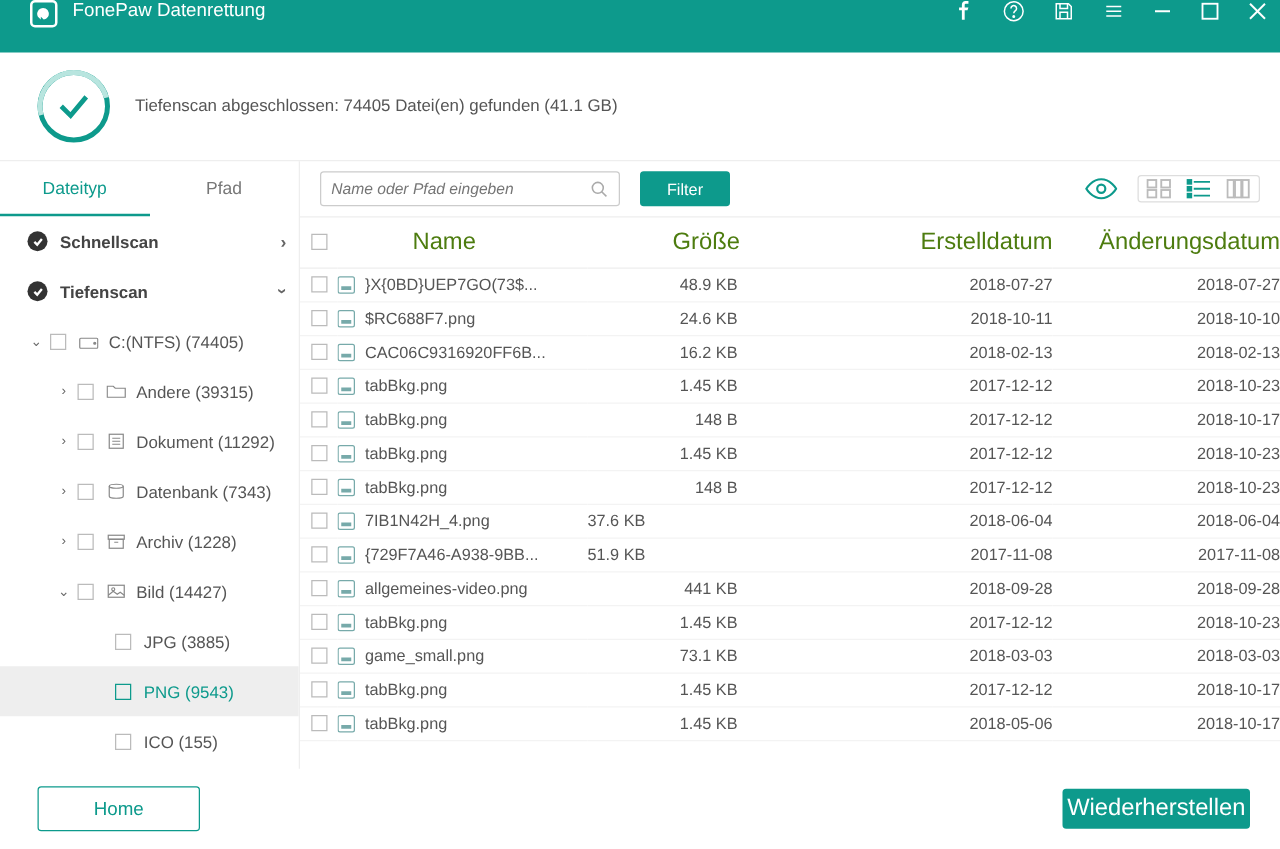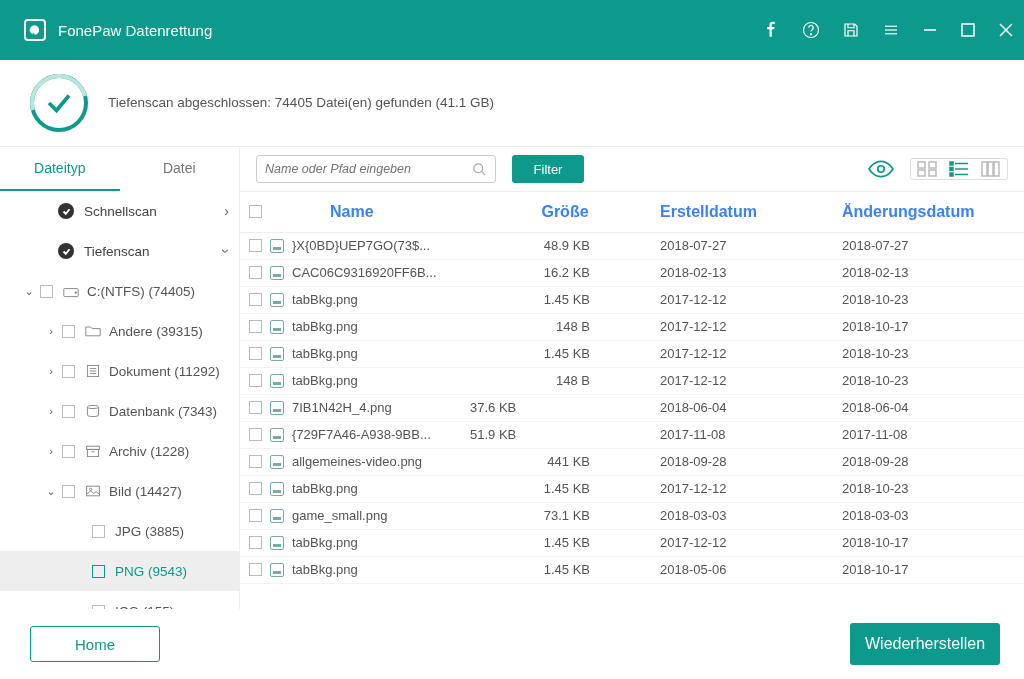--- a/index.html
+++ b/index.html
@@ -1,19 +1,19 @@
 <!DOCTYPE html>
 <html><head>
 <meta charset="utf-8">
 <style>
 * { margin: 0; padding: 0; box-sizing: border-box; font-family: -apple-system, "Segoe UI", Arial, sans-serif; }
 body { background: #fff; width: 1024px; height: 679px; overflow: hidden; display: flex; flex-direction: column; }
 
 
-.titlebar { background: #0d9a8c; height: 60px; display: flex; align-items: center; padding: 0 10px 0 24px; color: #fff; }
+.titlebar { background: #0d9a8c; height: 42px; display: flex; align-items: flex-start; padding: 0 10px 0 24px; color: #fff; }
 .logo { width: 22px; height: 22px; border: 2.5px solid #fff; border-radius: 4px; display: flex; align-items: center; justify-content: center; margin-right: 12px; }
 .logo svg { width: 14px; height: 14px; fill: #fff; }
 .app-title { font-size: 15px; flex: 1; }
 .titlebar-icons { display: flex; gap: 22px; align-items: center; }
 .tb-icon { width: 18px; height: 18px; stroke: #fff; stroke-width: 1.6; fill: none; cursor: pointer; }
 .win-btn { width: 16px; height: 16px; stroke: #fff; stroke-width: 1.5; fill: none; cursor: pointer; }
 
 
 .status-row { display: flex; align-items: center; padding: 14px 24px 14px 30px; gap: 20px; border-bottom: 1px solid #eee; }
 .status-circle { width: 58px; height: 58px; border: 4px solid #0d9a8c; border-radius: 50%; display: flex; align-items: center; justify-content: center; position: relative; }
@@ -24,21 +24,21 @@
 
 .mid { display: flex; flex: 1; min-height: 0; }
 .left { width: 240px; border-right: 1px solid #eee; display: flex; flex-direction: column; }
 .tabs { display: flex; height: 44px; }
 .tab { flex: 1; display: flex; align-items: center; justify-content: center; color: #777; font-size: 14px; cursor: pointer; border-bottom: 2px solid transparent; }
 .tab.active { color: #0d9a8c; border-bottom-color: #0d9a8c; }
 
 
 .tree { flex: 1; overflow-y: auto; font-size: 13.5px; color: #555; }
 .tree-item { display: flex; align-items: center; height: 40px; padding-right: 10px; cursor: pointer; white-space: nowrap; }
-.tree-item.bold { font-weight: 400; color: #444; margin-left: 36px; }
+.tree-item.bold { font-weight: 700; color: #444; }
 .tree-item.selected { background: #eee; color: #0d9a8c; }
 .tree-item.selected .cbx { border-color: #0d9a8c; }
 .tree-expand { width: 22px; text-align: center; font-size: 11px; color: #666; }
 .tree-dot { width: 16px; height: 16px; border-radius: 50%; background: #333; margin-right: 10px; display: flex; align-items: center; justify-content: center; }
 .tree-dot svg { width: 9px; height: 9px; stroke: #fff; stroke-width: 2.5; fill: none; }
 .cbx { width: 13px; height: 13px; border: 1.5px solid #bbb; margin-right: 10px; flex-shrink: 0; }
 .ticon { width: 16px; height: 14px; margin-right: 8px; stroke: #888; stroke-width: 1.2; fill: none; }
 .tree-label { flex: 1; }
 .tree-caret { font-size: 14px; color: #666; }
 
@@ -51,35 +51,35 @@
 .filter-btn { background: #0d9a8c; color: #fff; border: none; height: 28px; width: 72px; border-radius: 3px; font-size: 13px; cursor: pointer; }
 .spacer { flex: 1; }
 .view-toggles { display: flex; align-items: center; gap: 12px; border: 1px solid #ddd; border-radius: 3px; padding: 2px 6px; }
 .eye-icon { width: 26px; height: 18px; stroke: #0d9a8c; stroke-width: 1.6; fill: none; cursor: pointer; }
 .vicon { width: 20px; height: 16px; stroke: #bbb; stroke-width: 1.5; fill: none; cursor: pointer; }
 .vicon.active { stroke: #0d9a8c; }
 
 
 .table-wrap { flex: 1; overflow-y: auto; border-top: 1px solid #eee; }
 table { width: 100%; border-collapse: collapse; table-layout: fixed; }
-th { text-align: center; font-weight: 700; color: #3b82f6; font-size: 16px; height: 40px; border-bottom: 1px solid #eee; }
+th { text-align: center; font-weight: 400; color: #4d7c0f; font-size: 19px; height: 40px; border-bottom: 1px solid #eee; }
 th.name-col { text-align: left; padding-left: 60px; }
 td { font-size: 13px; color: #555; height: 27px; border-bottom: 1px solid #f3f3f3; white-space: nowrap; overflow: hidden; text-overflow: ellipsis; }
 .col-cb { width: 30px; text-align: center; }
 .col-name { width: 200px; }
 .col-size { width: 190px; text-align: center; }
-.col-date { text-align: left; }
+.col-date { text-align: right; }
 .cell-name { display: flex; align-items: center; gap: 8px; }
 .filetype-ico { width: 14px; height: 14px; border: 1px solid #7aa; border-radius: 2px; position: relative; flex-shrink: 0; }
 .filetype-ico::after { content: ""; position: absolute; left: 2px; top: 7px; width: 8px; height: 3px; background: #7aa; }
 
 
 .footer { display: flex; align-items: center; justify-content: space-between; padding: 14px 24px 14px 30px; }
 .home-btn { border: 1.5px solid #0d9a8c; color: #0d9a8c; background: #fff; width: 130px; height: 36px; font-size: 15px; border-radius: 3px; cursor: pointer; }
-.recover-btn { background: #0d9a8c; color: #fff; border: none; width: 150px; height: 42px; font-size: 16px; border-radius: 3px; cursor: pointer; }
+.recover-btn { background: #0d9a8c; color: #fff; border: none; width: 150px; height: 32px; font-size: 19px; border-radius: 3px; cursor: pointer; }
 </style>
 </head>
 <body>
 
 <div class="titlebar">
   <div class="logo">
     <svg viewBox="0 0 24 24">
         <path d="M4 16 A8 8 0 1 1 12 20 L8 20 M8 16 L8 20 L12 20"></path>
       </svg>
   </div>
@@ -124,21 +124,21 @@
   <div class="status-text">
     <div>Tiefenscan abgeschlossen: 74405 Datei(en) gefunden (41.1 GB)</div>
   </div>
 </div>
 
 <div class="mid">
 
   <div class="left">
     <div class="tabs">
       <div class="tab active">Dateityp</div>
-      <div class="tab">Datei</div>
+      <div class="tab">Pfad</div>
     </div>
     <div class="tree">
       <div class="tree-item bold" style="padding-left:22px">
         <div class="tree-dot">
             <svg viewBox="0 0 12 12">
               <polyline points="2,6 5,9 10,3"></polyline>
             </svg>
           </div>
         <span class="tree-label">Schnellscan</span>
         <span class="tree-caret">›</span>
@@ -297,20 +297,34 @@
               <td class="col-date">2018-07-27</td>
               <td class="col-date">2018-07-27</td>
             </tr>
             <tr>
               <td class="col-cb">
                 <span class="cbx" style="margin:0 auto;display:block"></span>
               </td>
               <td class="col-name">
                 <div class="cell-name">
                   <span class="filetype-ico"></span>
+                  <span>$RC688F7.png</span>
+                </div>
+              </td>
+              <td class="col-size" style="text-align:right;padding-right:70px">24.6 KB</td>
+              <td class="col-date">2018-10-11</td>
+              <td class="col-date">2018-10-10</td>
+            </tr>
+            <tr>
+              <td class="col-cb">
+                <span class="cbx" style="margin:0 auto;display:block"></span>
+              </td>
+              <td class="col-name">
+                <div class="cell-name">
+                  <span class="filetype-ico"></span>
                   <span>CAC06C9316920FF6B...</span>
                 </div>
               </td>
               <td class="col-size" style="text-align:right;padding-right:70px">16.2 KB</td>
               <td class="col-date">2018-02-13</td>
               <td class="col-date">2018-02-13</td>
             </tr>
             <tr>
               <td class="col-cb">
                 <span class="cbx" style="margin:0 auto;display:block"></span>

